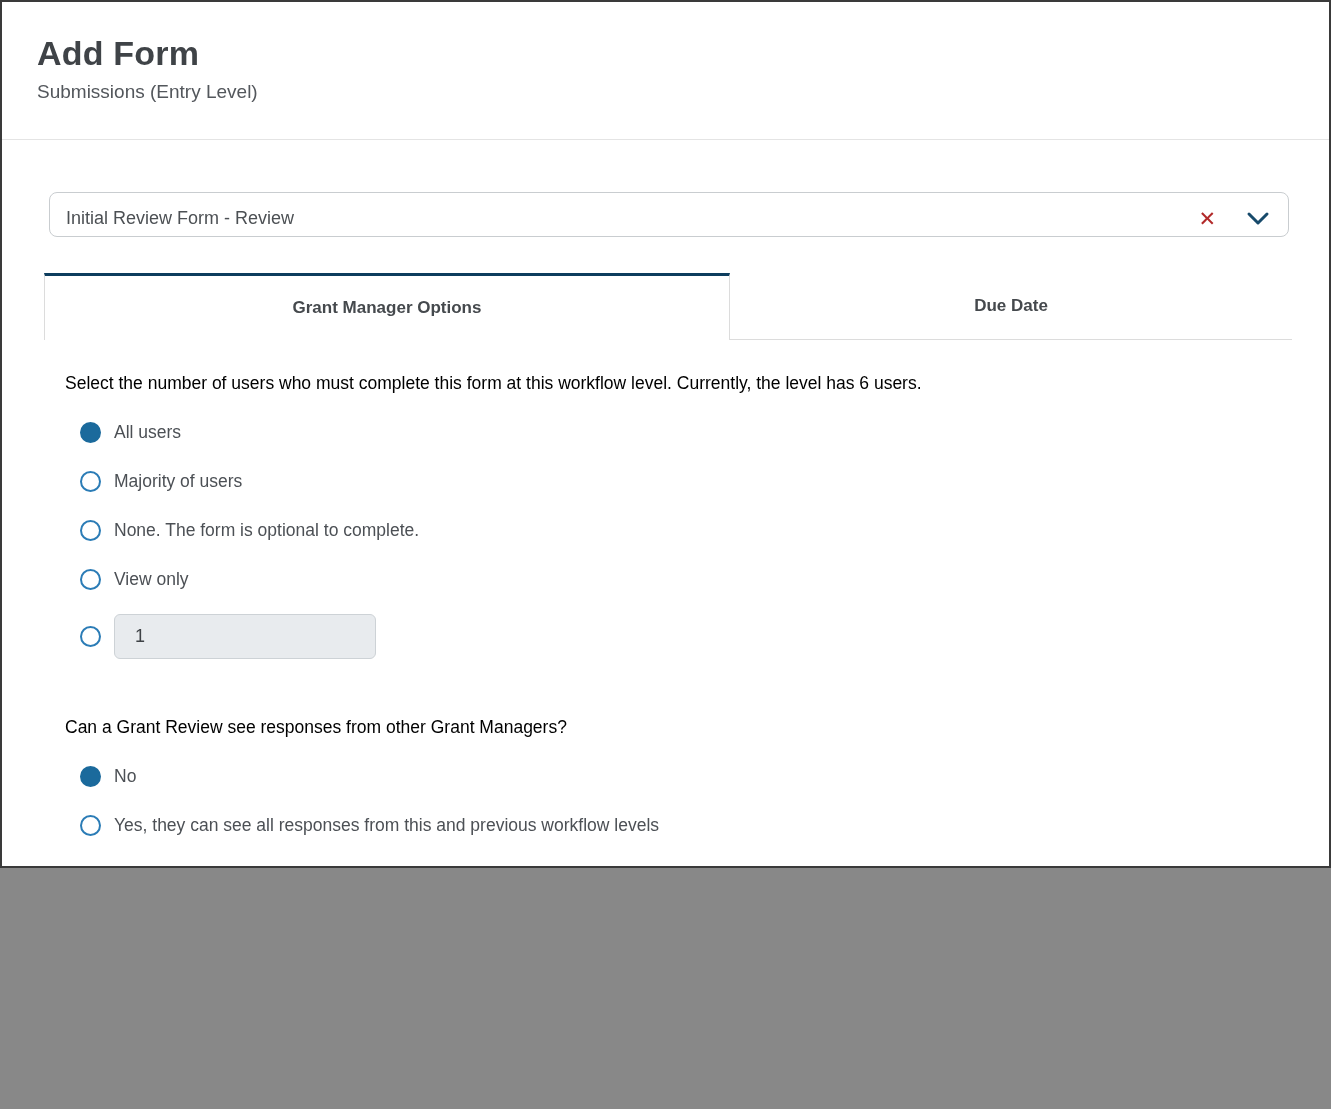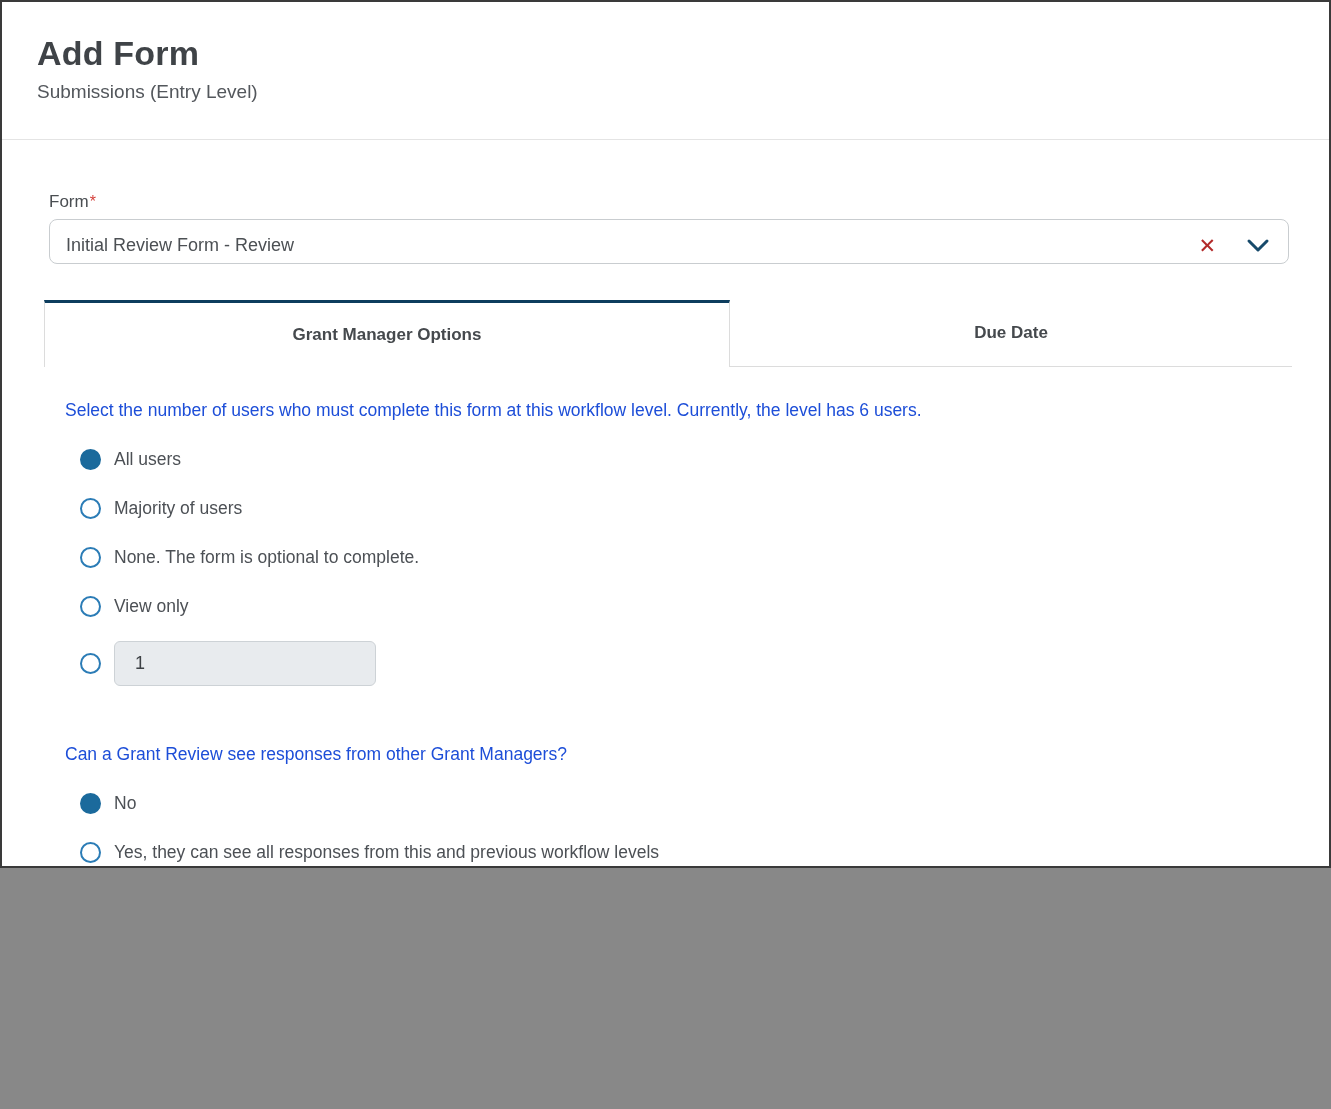--- a/index.html
+++ b/index.html
@@ -93,21 +93,21 @@
   }
   .tab.inactive {
     flex: 1;
     border-bottom: 1px solid #dcdcdc;
   }
 
   
   .prompt {
     margin: 33px 0 0 21px;
     font-size: 17.5px;
-    color: #1d4ed8;
+    color: #000000;
   }
 
   .radio-row {
     display: flex;
     align-items: center;
     margin-left: 36px;
     margin-top: 28px;
     min-height: 21px;
     cursor: pointer;
   }
@@ -182,23 +182,20 @@
 <div class="page">
 
   <div class="header">
     <div class="page-title">Add Form</div>
     <div class="page-subtitle">Submissions (Entry Level)</div>
   </div>
 
   <div class="content">
 
     <div class="form-group">
-      <div>
-        <span class="field-label">Form</span><span class="required">*</span>
-      </div>
       <div class="select-box">
         <span class="select-value">Initial Review Form - Review</span>
         <span class="clear-x">✕</span>
         <span class="chevron">
           <svg width="24" height="16" viewBox="0 0 24 16">
               <path d="M3 3 L12 12 L21 3" fill="none" stroke="#174a6b" stroke-width="3" stroke-linecap="round" stroke-linejoin="round"></path>
             </svg>
         </span>
       </div>
     </div>

